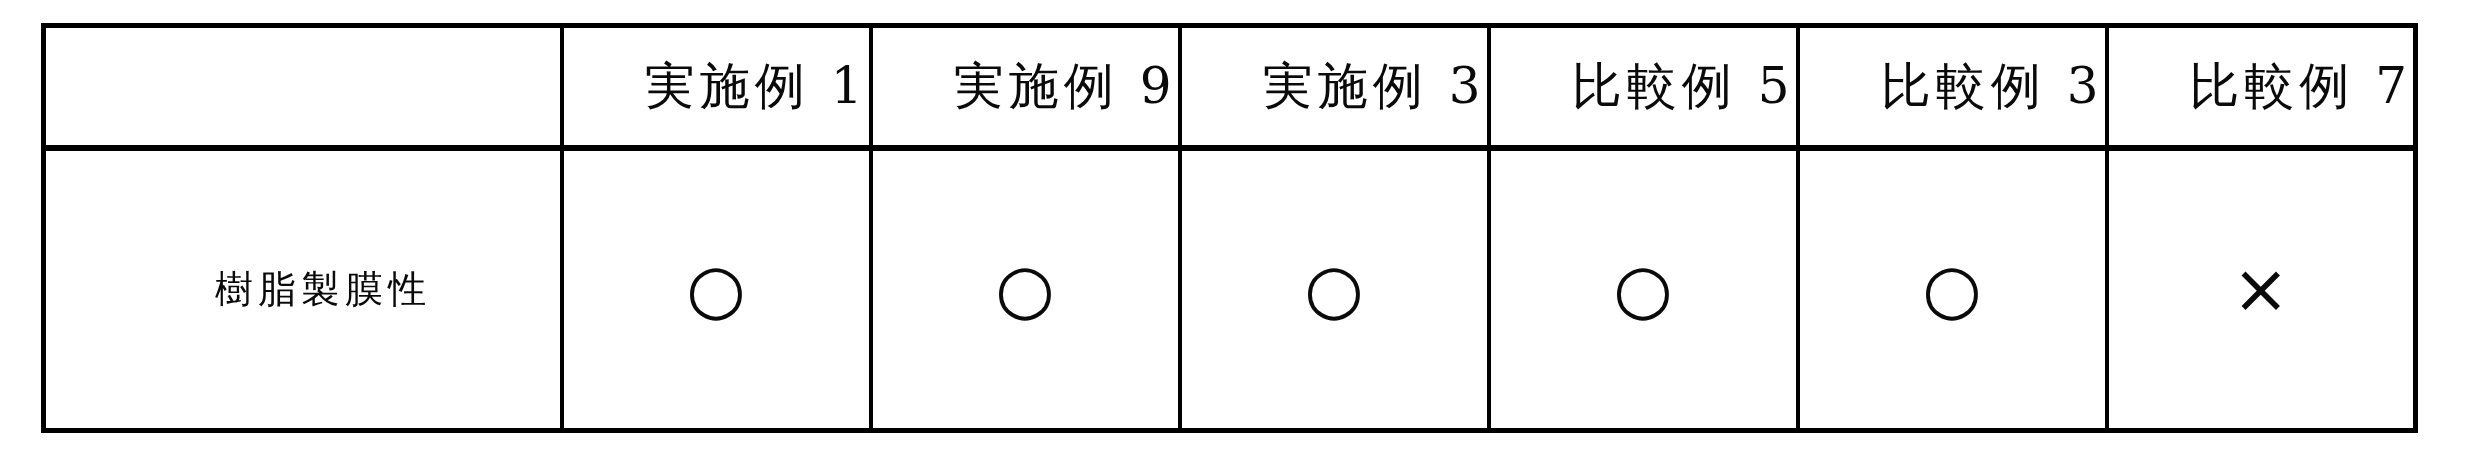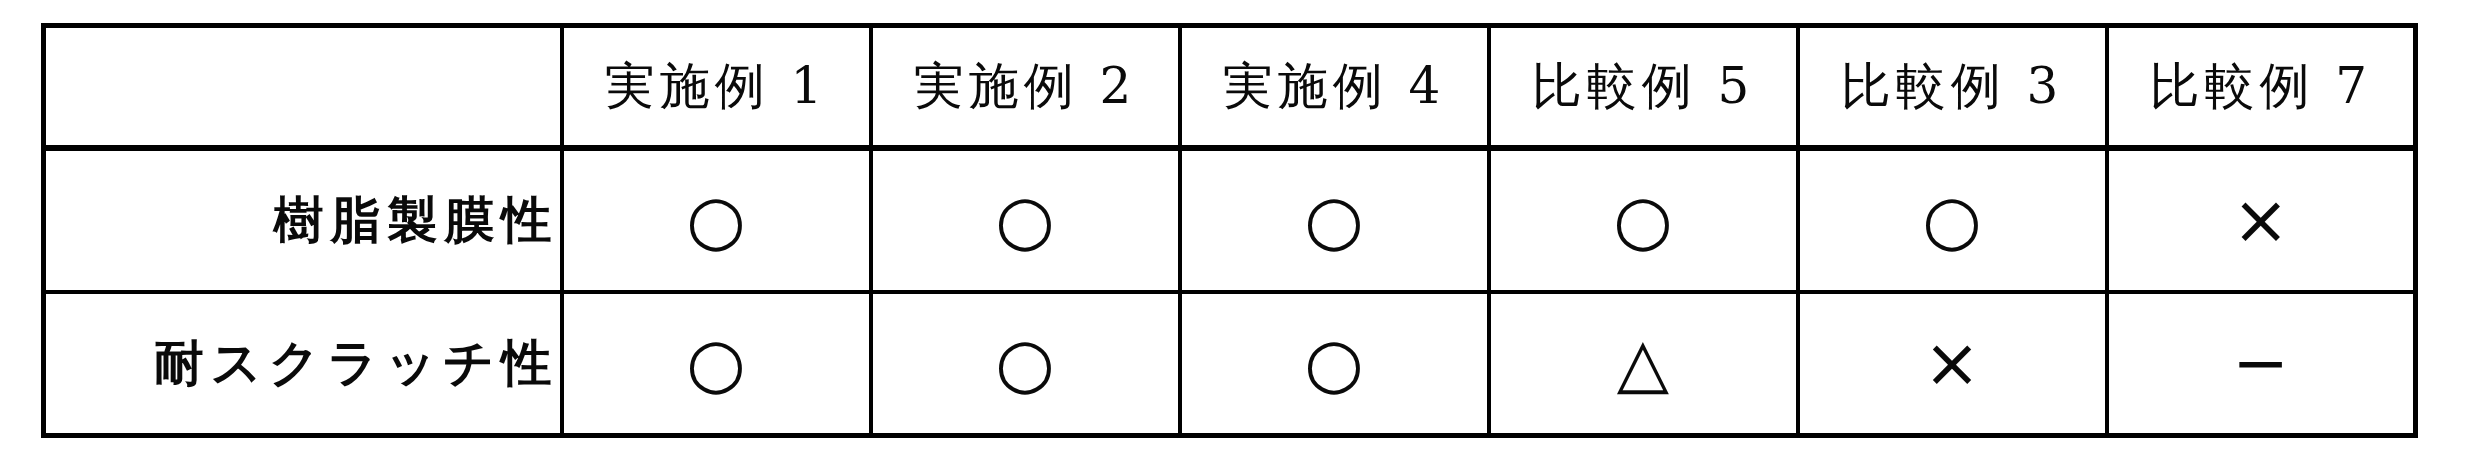--- a/index.html
+++ b/index.html
@@ -41,29 +41,29 @@
     height: 122px;
   }
   .eval-table tbody tr {
     height: 144px;
   }
   .eval-table thead th {
     border-bottom-width: 6px;
     font-size: 50px;
     font-weight: 500;
     letter-spacing: 0.10em;
-    text-align: center;
+    text-align: right;
     vertical-align: middle;
     white-space: nowrap;
   }
   .eval-table tbody th.row-label {
-    font-size: 50px;
-    font-weight: 700;
+    font-size: 38px;
+    font-weight: 400;
     letter-spacing: 0.14em;
-    text-align: right;
+    text-align: center;
     vertical-align: middle;
     padding-left: 42px;
     white-space: nowrap;
   }
   .eval-table td.result {
     font-size: 68px;
     font-weight: 400;
     text-align: center;
     vertical-align: middle;
     line-height: 1;
@@ -84,41 +84,32 @@
       <col style="width:309px">
       <col style="width:309px">
       <col style="width:309px">
       <col style="width:309px">
       <col style="width:309px">
     </colgroup>
     <thead>
       <tr>
         <th class="corner"></th>
         <th>実施例 1</th>
-        <th>実施例 2</th>
-        <th>実施例 4</th>
+        <th>実施例 9</th>
+        <th>実施例 3</th>
         <th>比較例 5</th>
         <th>比較例 3</th>
         <th>比較例 7</th>
       </tr>
     </thead>
     <tbody>
       <tr>
         <th class="row-label">樹脂製膜性</th>
         <td class="result">○</td>
         <td class="result">○</td>
         <td class="result">○</td>
         <td class="result">○</td>
         <td class="result">○</td>
         <td class="result">×</td>
       </tr>
-      <tr>
-        <th class="row-label">耐スクラッチ性</th>
-        <td class="result">○</td>
-        <td class="result">○</td>
-        <td class="result">○</td>
-        <td class="result">△</td>
-        <td class="result">×</td>
-        <td class="result">−</td>
-      </tr>
     </tbody>
   </table>
 </div>
 
 </body></html>

